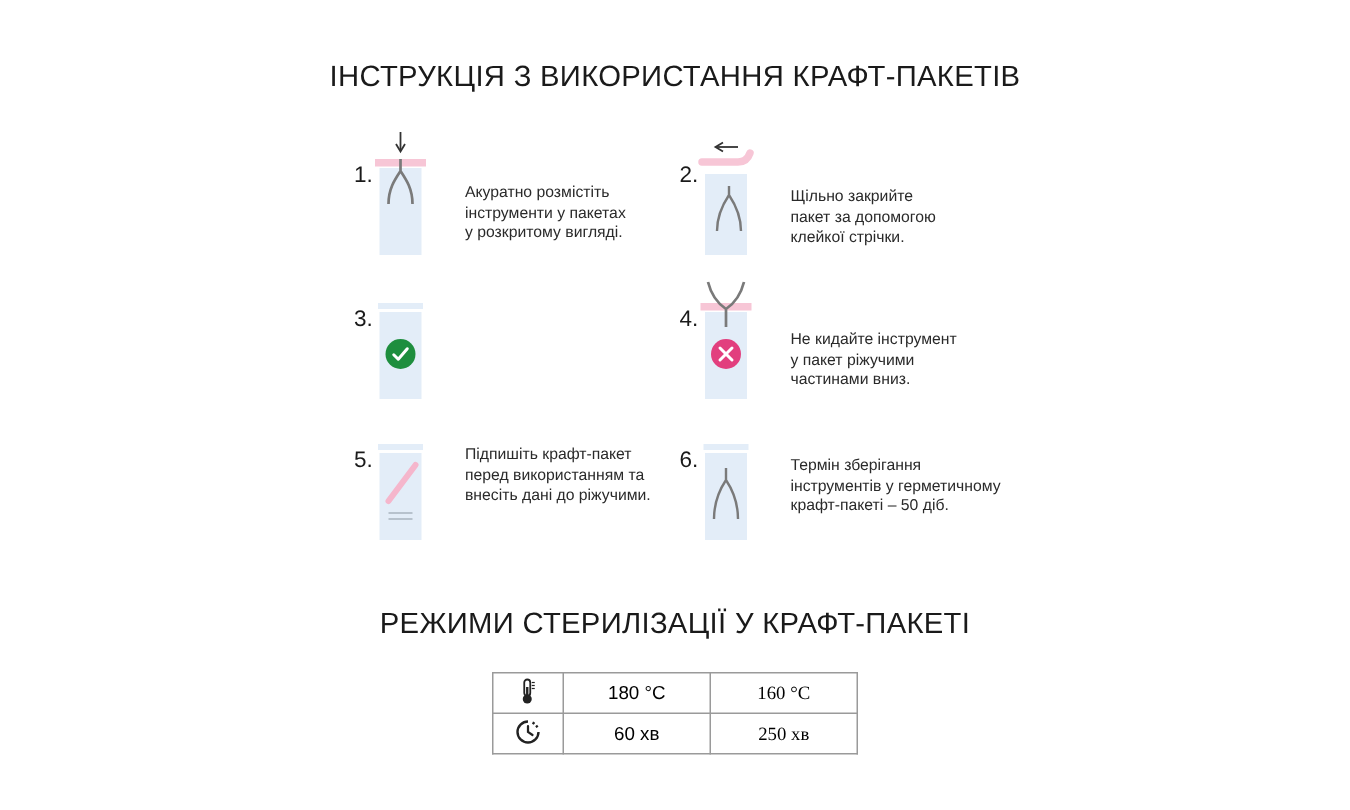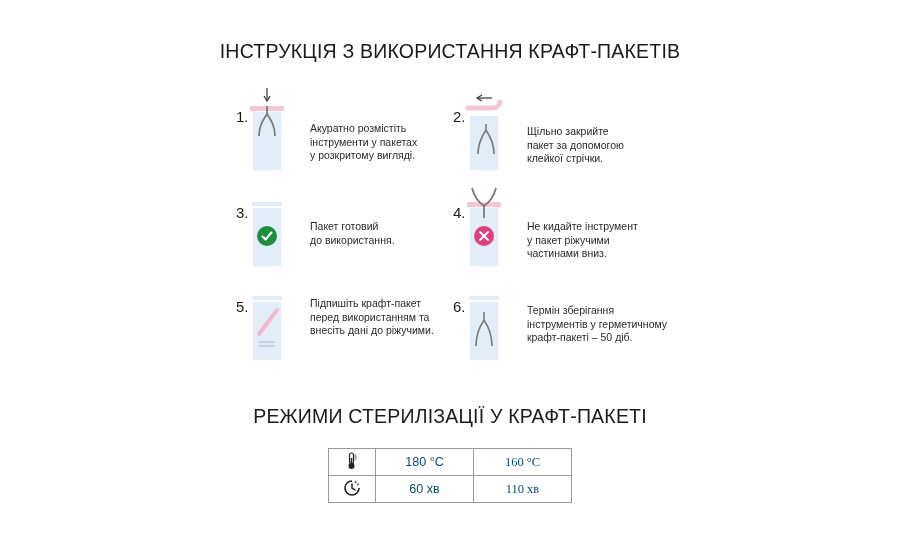--- a/index.html
+++ b/index.html
@@ -47,21 +47,21 @@
   #step-4 .desc { top: 34px; }
   #step-5 .desc { top: 17px; }
   #step-6 .desc { top: 24px; }
   #step-2 .desc { top: 35px; }
 
   table.modes {
     position: absolute; left: 328px; top: 448px; border-collapse: collapse;
   }
   table.modes td {
     border: 1px solid #9a9a9a; height: 27px; text-align: center; vertical-align: middle;
-    font-size: 12.5px; color: #0c4a6e;
+    font-size: 12.5px; color: #000000;
   }
   table.modes td.ic { width: 47px; }
   table.modes td.val { width: 98px; }
   table.modes td.val2 { width: 98px; font-family: Liberation Serif, serif; }
 </style>
 </head>
 <body>
 
 <div class="title main">ІНСТРУКЦІЯ З ВИКОРИСТАННЯ КРАФТ-ПАКЕТІВ</div>
 
@@ -98,24 +98,20 @@
 </div>
 
 <div class="step" id="step-3">
   <div class="num">3.</div>
   <div class="bag-top"></div>
   <div class="bag"></div>
   <svg class="icon" style="left:21px;top:40px;" width="20" height="20" viewBox="0 0 20 20">
     <circle cx="10" cy="10" r="10" fill="#1e8e3e"></circle>
     <polyline points="5.5,10.5 8.5,13.5 14.5,6.5" fill="none" stroke="#fff" stroke-width="2" stroke-linecap="round" stroke-linejoin="round"></polyline>
   </svg>
-  <div class="desc">
-    <div>Пакет готовий</div>
-    <div>до використання.</div>
-  </div>
 </div>
 
 <div class="step" id="step-4">
   <div class="num">4.</div>
   <div class="bag"></div>
   <div class="tape"></div>
   <svg class="icon" style="left:16px;top:0px;" width="30" height="64" viewBox="0 0 30 64">
     <path d="M3 2 C5 10 9 16 15 20 M27 2 C25 10 21 16 15 20 M15 20 L15 32" fill="none" stroke="#7a7a7a" stroke-width="1.8"></path>
     <circle cx="15" cy="50" r="10" fill="#e23f7e"></circle>
     <line x1="11" y1="46" x2="19" y2="54" stroke="#fff" stroke-width="2" stroke-linecap="round"></line>
@@ -178,16 +174,16 @@
   </tr>
   <tr>
     <td class="ic">
       <svg width="18" height="18" viewBox="0 0 18 18">
         <path d="M9 2 A7 7 0 1 0 16 9" fill="none" stroke="#222" stroke-width="1.6"></path>
         <path d="M12 2.8 A7 7 0 0 1 15.3 6" fill="none" stroke="#222" stroke-width="1.6" stroke-dasharray="1.5 1.5"></path>
         <polyline points="9,5 9,9 12,11" fill="none" stroke="#222" stroke-width="1.5" stroke-linecap="round"></polyline>
       </svg>
     </td>
     <td class="val">60 хв</td>
-    <td class="val2">110 хв</td>
+    <td class="val2">250 хв</td>
   </tr>
 </tbody>
   </table>
 
 </body></html>

